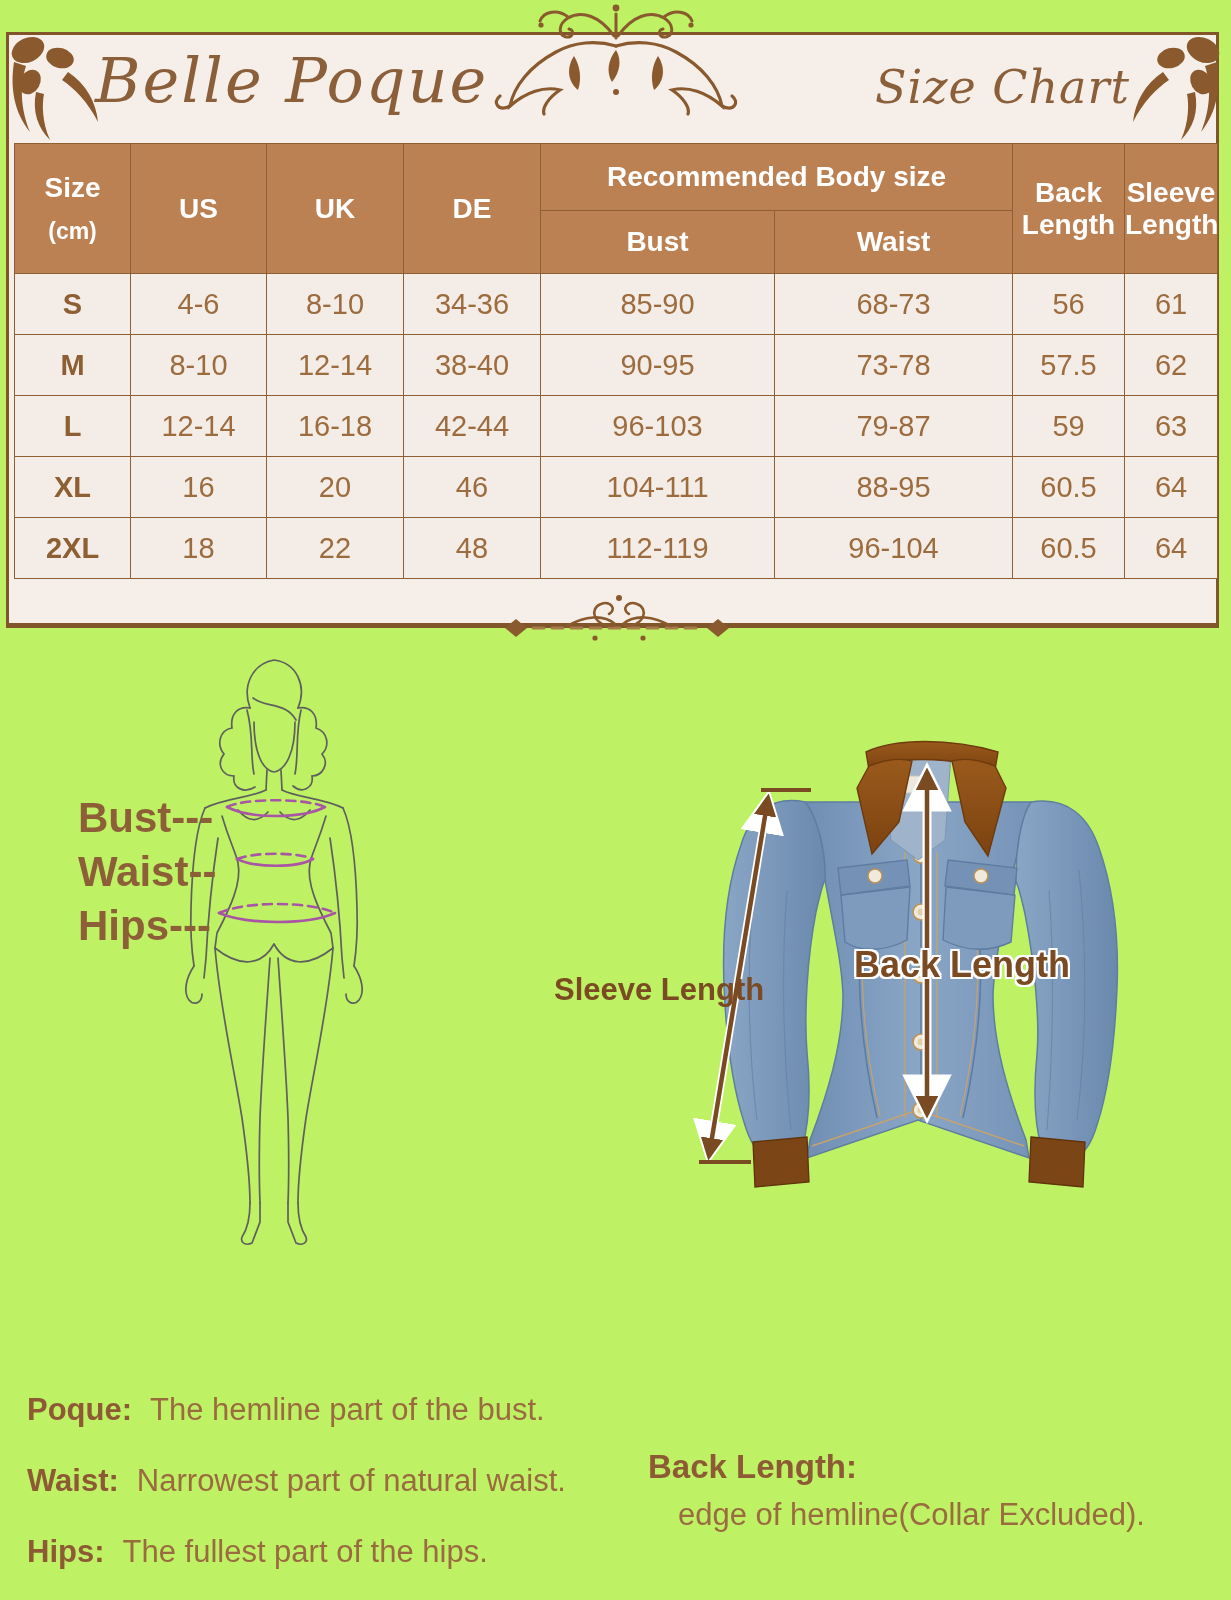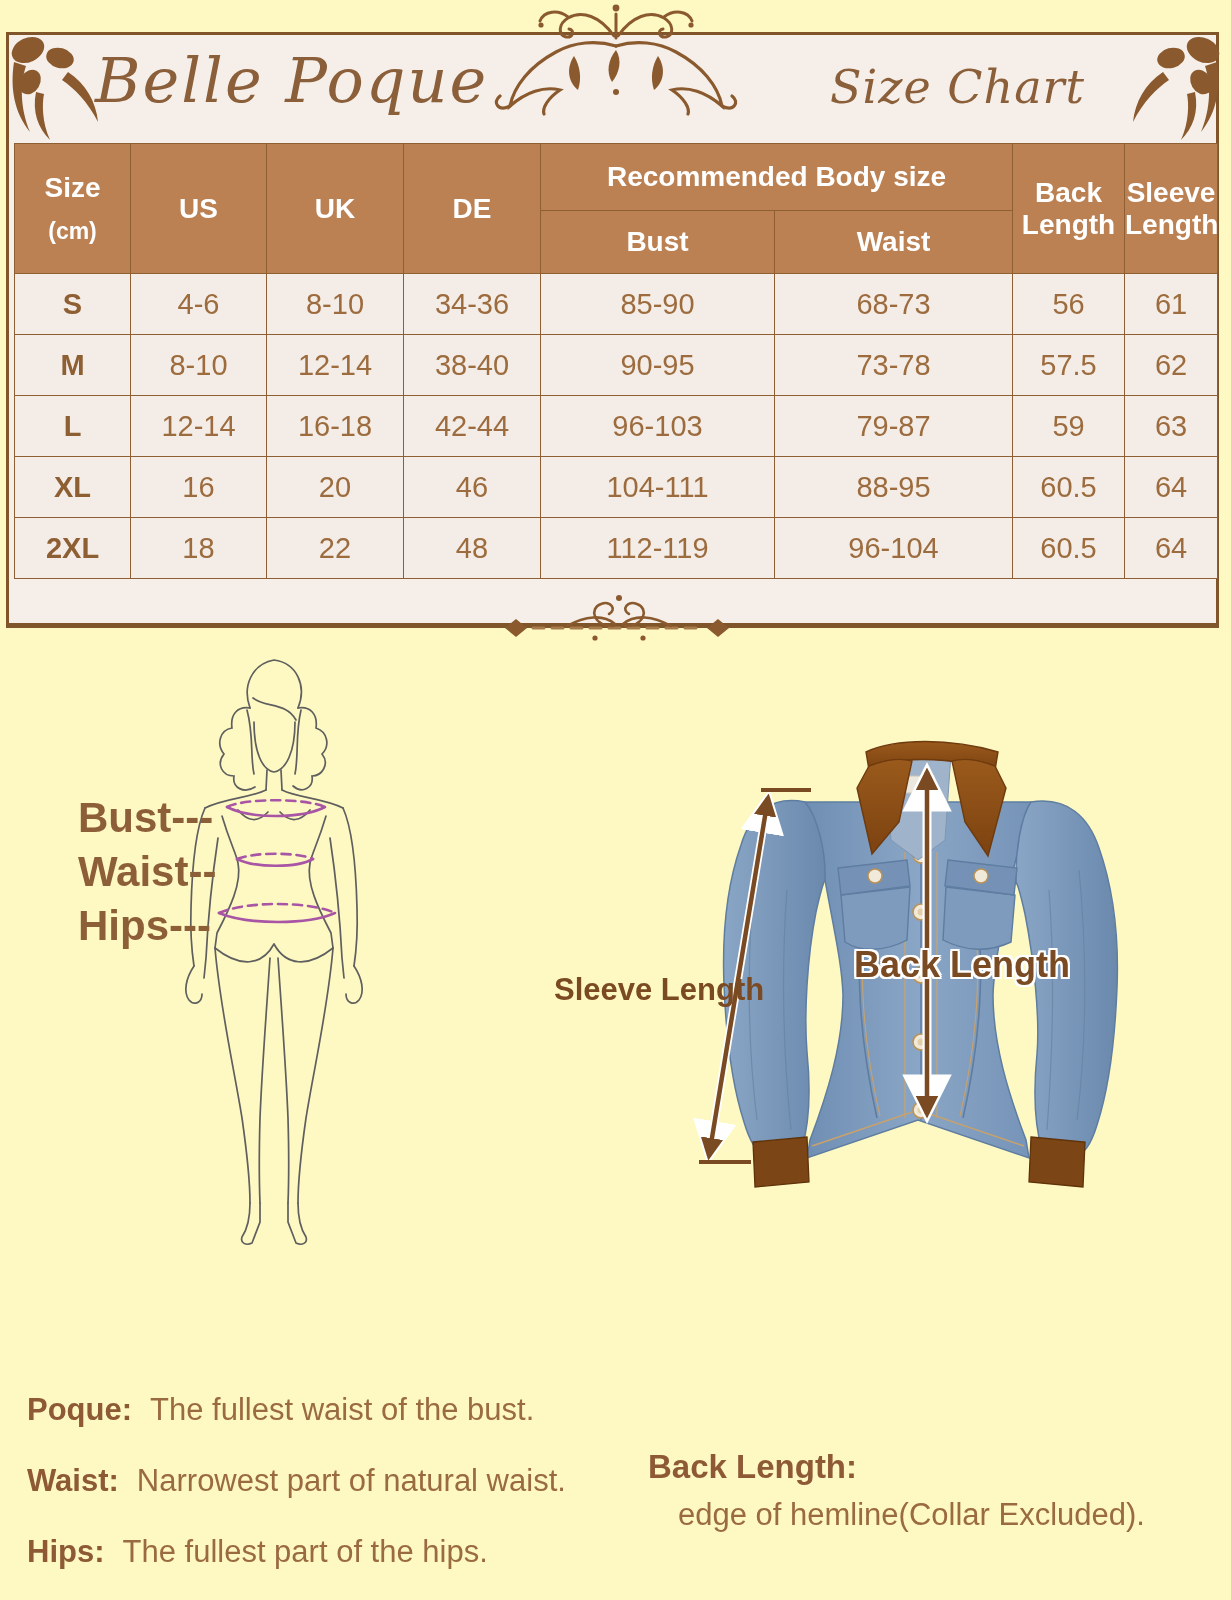--- a/index.html
+++ b/index.html
@@ -1,31 +1,31 @@
 <!DOCTYPE html>
 <html><head>
 <meta charset="utf-8">
 <style>
   html,body{margin:0;padding:0;background:#ffffff;}
-  .page{position:relative;width:1231px;height:1600px;background:#fef9c3;overflow:hidden;
+  .page{position:relative;width:1231px;height:1600px;background:#bef264;overflow:hidden;
         font-family:"Liberation Sans",sans-serif;}
 
   
   .frame{position:absolute;left:6px;top:32px;width:1213px;height:596px;
          background:#f6efe9;border:3px solid #80552a;border-bottom:5px solid #80552a;
          box-sizing:border-box;}
   .orn{position:absolute;}
 
   
   .brand{position:absolute;left:95px;top:44px;width:420px;
          font-family:"DejaVu Serif",serif;font-style:italic;font-size:62px;
          color:#8a5f3a;letter-spacing:2px;}
   .chart-title{position:absolute;left:830px;top:60px;width:300px;
          font-family:"DejaVu Serif",serif;font-style:italic;font-size:46px;
-         color:#8a5f3a;letter-spacing:1px;}
+         color:#8a5f3a;letter-spacing:1px;text-align:right;}
 
   
   table.size-table{position:absolute;left:14px;top:143px;width:1203px;
          border-collapse:collapse;table-layout:fixed;}
   .size-table th,.size-table td{border:1.5px solid #8d5f33;text-align:center;
          vertical-align:middle;padding:0;}
   .size-table thead th{background:#bc8153;color:#ffffff;font-weight:bold;font-size:28px;}
   .size-table thead tr:nth-child(1) th{height:66px;}
   .size-table thead tr:nth-child(2) th{height:62px;}
   .size-table td{background:#f4ece6;color:#9c6c3e;font-size:29px;height:60px;}
@@ -362,21 +362,21 @@
       <path d="M372 82 L372 424" stroke="#7a4a22" stroke-width="4.5" fill="none" marker-start="url(#ahB)" marker-end="url(#ahB)"></path>
     </g>
   </svg>
 
   <div class="jacket-label" style="left:554px;top:972px;">Sleeve Length</div>
   <div class="jacket-label outlined" style="left:854px;top:944px;">Back Length</div>
 
   <div class="defs-left">
 
       <div class="def-line">
-        <span class="def-term">Poque:</span><span>The fullest waist of the bust.</span>
+        <span class="def-term">Poque:</span><span>The hemline part of the bust.</span>
       </div>
 
       <div class="def-line">
         <span class="def-term">Waist:</span><span>Narrowest part of natural waist.</span>
       </div>
 
       <div class="def-line">
         <span class="def-term">Hips:</span><span>The fullest part of the hips.</span>
       </div>
     </div>

